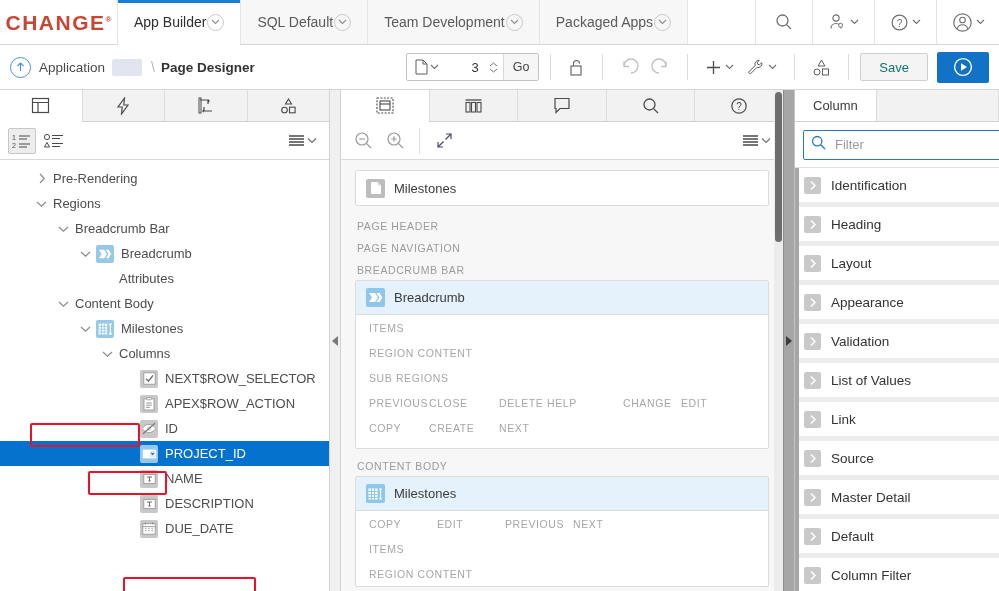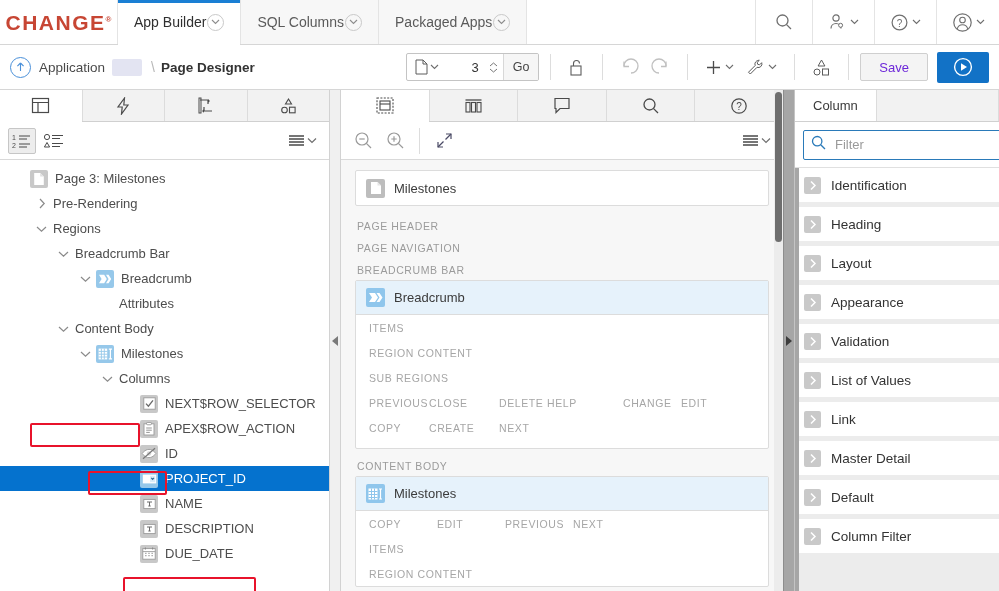--- a/index.html
+++ b/index.html
@@ -104,21 +104,21 @@
     color: #444; border-left: 1px solid #d8d8d8; background: #f6f6f6; cursor: pointer;
   }
   .tb-div { width: 1px; height: 26px; background: #ddd; margin: 0 11px; }
   .tb-btn {
     display: flex; align-items: center; justify-content: center; gap: 3px;
     height: 28px; padding: 0 6px; cursor: pointer; border-radius: 2px;
   }
   .tb-btn.disabled { opacity: .38; cursor: default; }
   .save-btn {
     height: 28px; padding: 0 18px; display: flex; align-items: center;
-    font-size: 13px; color: #6d28d9; background: #f4f4f4;
+    font-size: 13px; color: #0f766e; background: #f4f4f4;
     border: 1px solid #cfcfcf; border-radius: 2px; cursor: pointer;
   }
   .run-btn {
     height: 31px; width: 52px; background: #1272c6; border-radius: 2px;
     display: flex; align-items: center; justify-content: center; cursor: pointer;
     margin-left: 9px;
   }
 
   
   .panes { flex: 1 1 auto; display: flex; min-height: 0; position: relative; }
@@ -274,21 +274,29 @@
     </div>
     <div class="navtab active">
       <span>App Builder</span>
       <span class="chev-circle">
         <svg width="9" height="6" viewBox="0 0 9 6">
             <path d="M1 1l3.5 3.5L8 1" stroke="#8d8d8d" stroke-width="1.1" fill="none"></path>
           </svg>
       </span>
     </div>
     <div class="navtab">
-      <span>SQL Columns</span>
+      <span>SQL Default</span>
+      <span class="chev-circle">
+        <svg width="9" height="6" viewBox="0 0 9 6">
+            <path d="M1 1l3.5 3.5L8 1" stroke="#8d8d8d" stroke-width="1.1" fill="none"></path>
+          </svg>
+      </span>
+    </div>
+    <div class="navtab">
+      <span>Team Development</span>
       <span class="chev-circle">
         <svg width="9" height="6" viewBox="0 0 9 6">
             <path d="M1 1l3.5 3.5L8 1" stroke="#8d8d8d" stroke-width="1.1" fill="none"></path>
           </svg>
       </span>
     </div>
     <div class="navtab">
       <span>Packaged Apps</span>
       <span class="chev-circle">
         <svg width="9" height="6" viewBox="0 0 9 6">
@@ -478,31 +486,20 @@
               <path d="M1 2h15M1 5h15M1 8h15M1 11h15" stroke="#4a4a4a" stroke-width="1.3"></path>
             </svg>
           <svg width="10" height="7" viewBox="0 0 10 7">
               <path d="M1 1.5l4 4 4-4" stroke="#6f6f6f" stroke-width="1.2" fill="none"></path>
             </svg>
         </div>
       </div>
 
       <div class="tree" id="tree-root">
           <div class="tnode">
-            <div style="width: 9px; min-width: 9px;"></div>
-            <div class="tw" style="color: rgb(138, 138, 138);"></div>
-            <span class="ticon grey">
-              <svg width="12" height="14" viewBox="0 0 12 14">
-                <path d="M1.2 1h6L10.8 4.5V13H1.2z" fill="#fff"></path>
-                <path d="M7.2 1v3.6h3.6" fill="#e0e0e0"></path>
-              </svg>
-            </span>
-            <span class="tlabel">Page 3: Milestones</span>
-          </div>
-          <div class="tnode">
             <div style="width: 31px; min-width: 31px;"></div>
             <div class="tw" style="color: rgb(138, 138, 138);">
               <svg width="8" height="11" viewBox="0 0 8 11">
                 <path d="M2 1l4.2 4.5L2 10" stroke="currentColor" stroke-width="1.2" fill="none"></path>
               </svg>
             </div>
             <span class="tlabel">Pre-Rendering</span>
           </div>
           <div class="tnode">
             <div style="width: 31px; min-width: 31px;"></div>
@@ -895,20 +892,28 @@
               </svg>
             </span>
             <span>Link</span>
           </div>
           <div class="rp-item">
             <span class="rp-exp">
               <svg width="8" height="11" viewBox="0 0 8 11">
                 <path d="M2 1.4l4 4.1-4 4.1" stroke="#fff" stroke-width="1.5" fill="none"></path>
               </svg>
             </span>
+            <span>Source</span>
+          </div>
+          <div class="rp-item">
+            <span class="rp-exp">
+              <svg width="8" height="11" viewBox="0 0 8 11">
+                <path d="M2 1.4l4 4.1-4 4.1" stroke="#fff" stroke-width="1.5" fill="none"></path>
+              </svg>
+            </span>
             <span>Master Detail</span>
           </div>
           <div class="rp-item">
             <span class="rp-exp">
               <svg width="8" height="11" viewBox="0 0 8 11">
                 <path d="M2 1.4l4 4.1-4 4.1" stroke="#fff" stroke-width="1.5" fill="none"></path>
               </svg>
             </span>
             <span>Default</span>
           </div>

